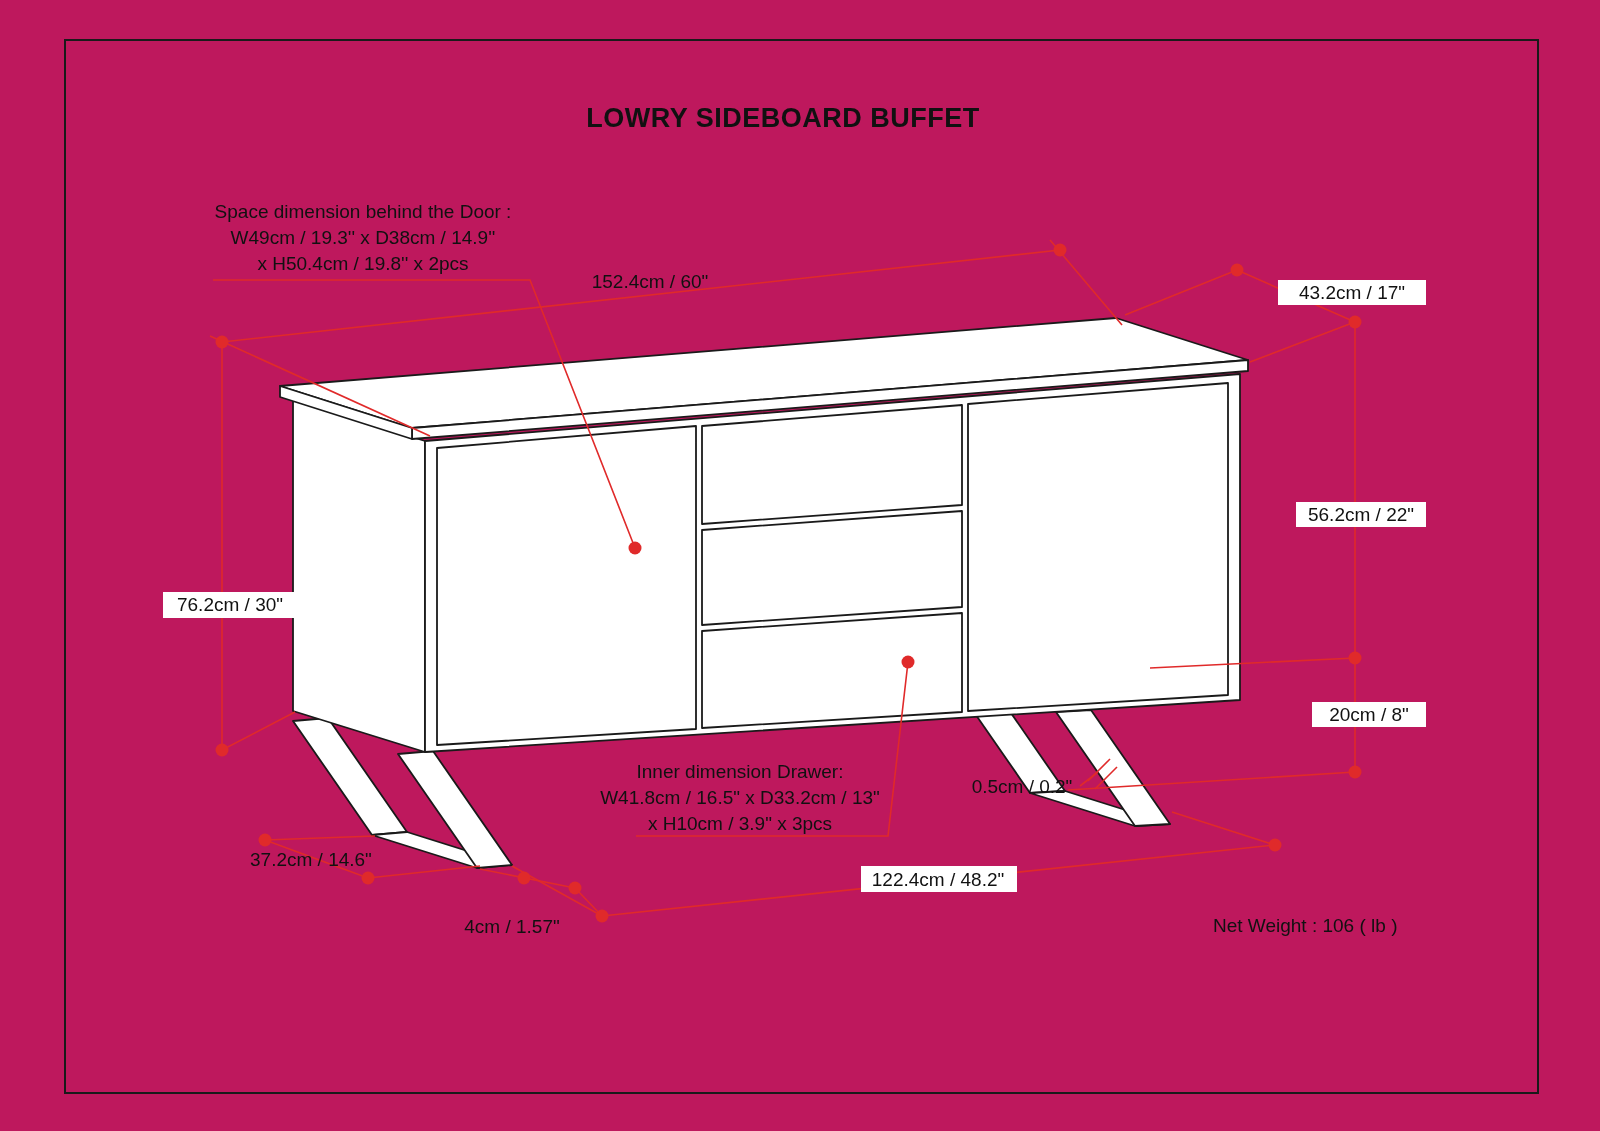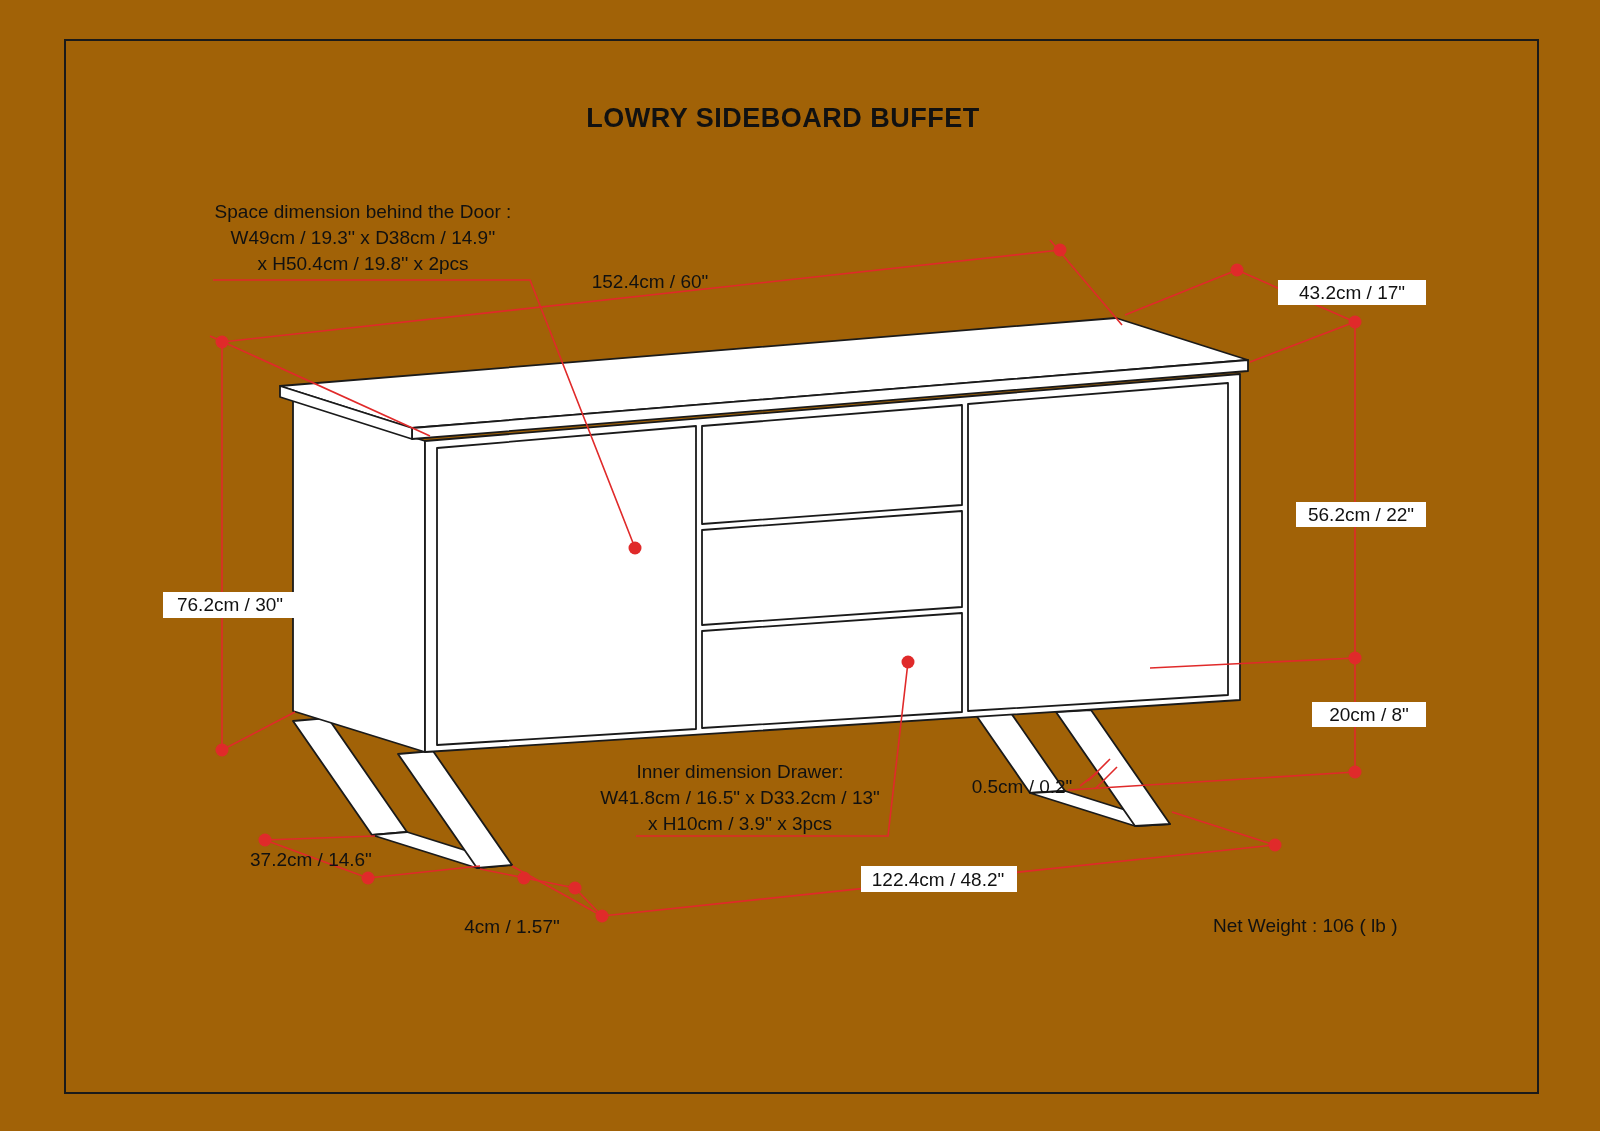--- a/index.html
+++ b/index.html
@@ -1,16 +1,16 @@
 <!DOCTYPE html>
 <html><head>
 <meta charset="utf-8">
 <style>
   html,body{margin:0;padding:0;background:#ffffff;}
-  .page{width:1600px;height:1131px;position:relative;background:#a16207;}
+  .page{width:1600px;height:1131px;position:relative;background:#be185d;}
   svg{display:block;}
   text{font-family:"Liberation Sans", sans-serif;fill:#111111;font-size:19px;}
   .title{font-size:27px;font-weight:bold;letter-spacing:.5px;}
   .blk{stroke:#1a1a1a;stroke-width:1.8;stroke-linejoin:round;fill:#ffffff;}
   .blk-open{stroke:#1a1a1a;stroke-width:1.8;stroke-linejoin:round;fill:none;}
   .red{stroke:#e02a2a;stroke-width:1.6;fill:none;}
   .dot{fill:#e02a2a;stroke:none;}
   .mask{fill:#ffffff;stroke:none;}
 </style>
 </head>

